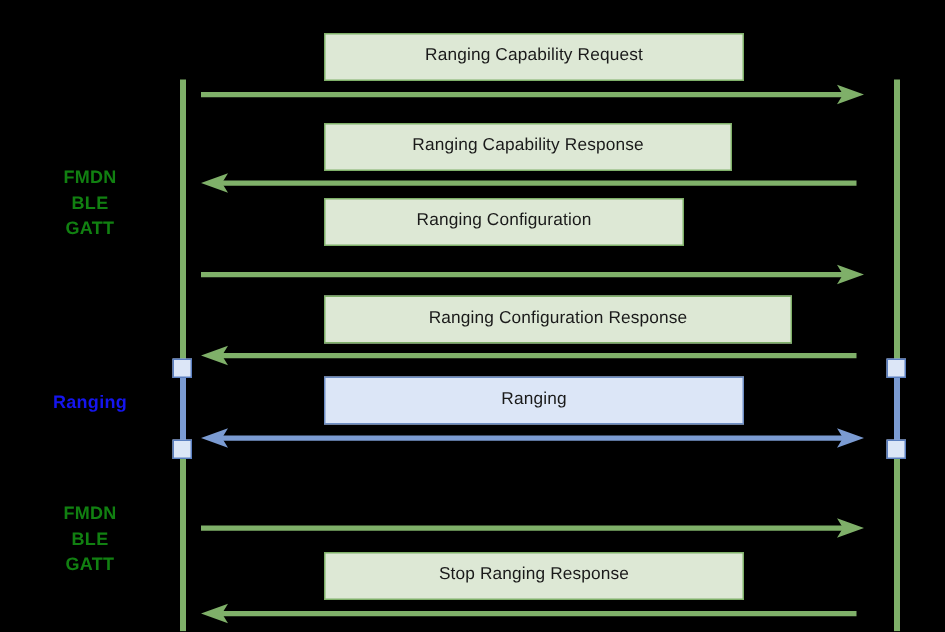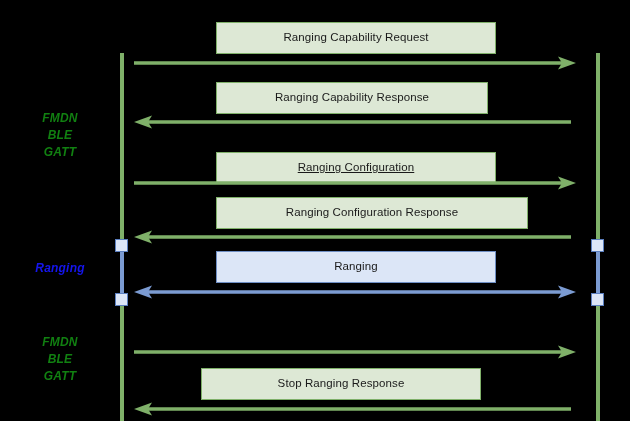--- a/index.html
+++ b/index.html
@@ -77,21 +77,21 @@
     position: absolute;
     width: 92px;
     text-align: center;
     font-size: 12px;
     font-weight: bold;
     line-height: 1.42;
     letter-spacing: 0.2px;
   }
   .side-label.green { color: #118011; }
   .side-label.blue  { color: #1515ee; }
-  .side-label span { display: block; font-style: italic; }
+  .side-label span { display: block; }
 </style>
 </head>
 <body>
 
 <div id="canvas">
 
   <div class="lifeline left" style="top:53px; height:191px;"></div>
   <div class="lifeline left" style="top:298px; height:123px;"></div>
   <div class="lifeline right" style="top:53px; height:191px;"></div>
   <div class="lifeline right" style="top:298px; height:123px;"></div>
@@ -121,34 +121,34 @@
   </div>
 
   <div class="msg-box green" style="top:22px; left:216px; width:280px; height:32px;">
     <span>Ranging Capability Request</span>
   </div>
 
   <div class="msg-box green" style="top:82px; left:216px; width:272px; height:32px;">
     <span>Ranging Capability Response</span>
   </div>
 
-  <div class="msg-box green" style="top:152px; left:216px; width:280px; height:32px;text-decoration:underline;">
+  <div class="msg-box green" style="top:132px; left:216px; width:240px; height:32px;">
     <span>Ranging Configuration</span>
   </div>
 
   <div class="msg-box green" style="top:197px; left:216px; width:312px; height:32px;">
     <span>Ranging Configuration Response</span>
   </div>
 
   <div class="msg-box blue" style="top:251px; left:216px; width:280px; height:32px;">
     <span>Ranging</span>
   </div>
 
 
-  <div class="msg-box green" style="top:368px; left:201px; width:280px; height:32px;">
+  <div class="msg-box green" style="top:368px; left:216px; width:280px; height:32px;">
     <span>Stop Ranging Response</span>
   </div>
 
   <div class="arrow" style="left:134px; top:56px; width:442px;">
     <svg width="442" height="14" viewBox="0 0 442 14">
       <line x1="0" y1="7" x2="430" y2="7" stroke="#7fb069" stroke-width="3.5"></line>
       <polygon points="442,7 424,0.5 428,7 424,13.5" fill="#7fb069"></polygon>
     </svg>
   </div>
 

